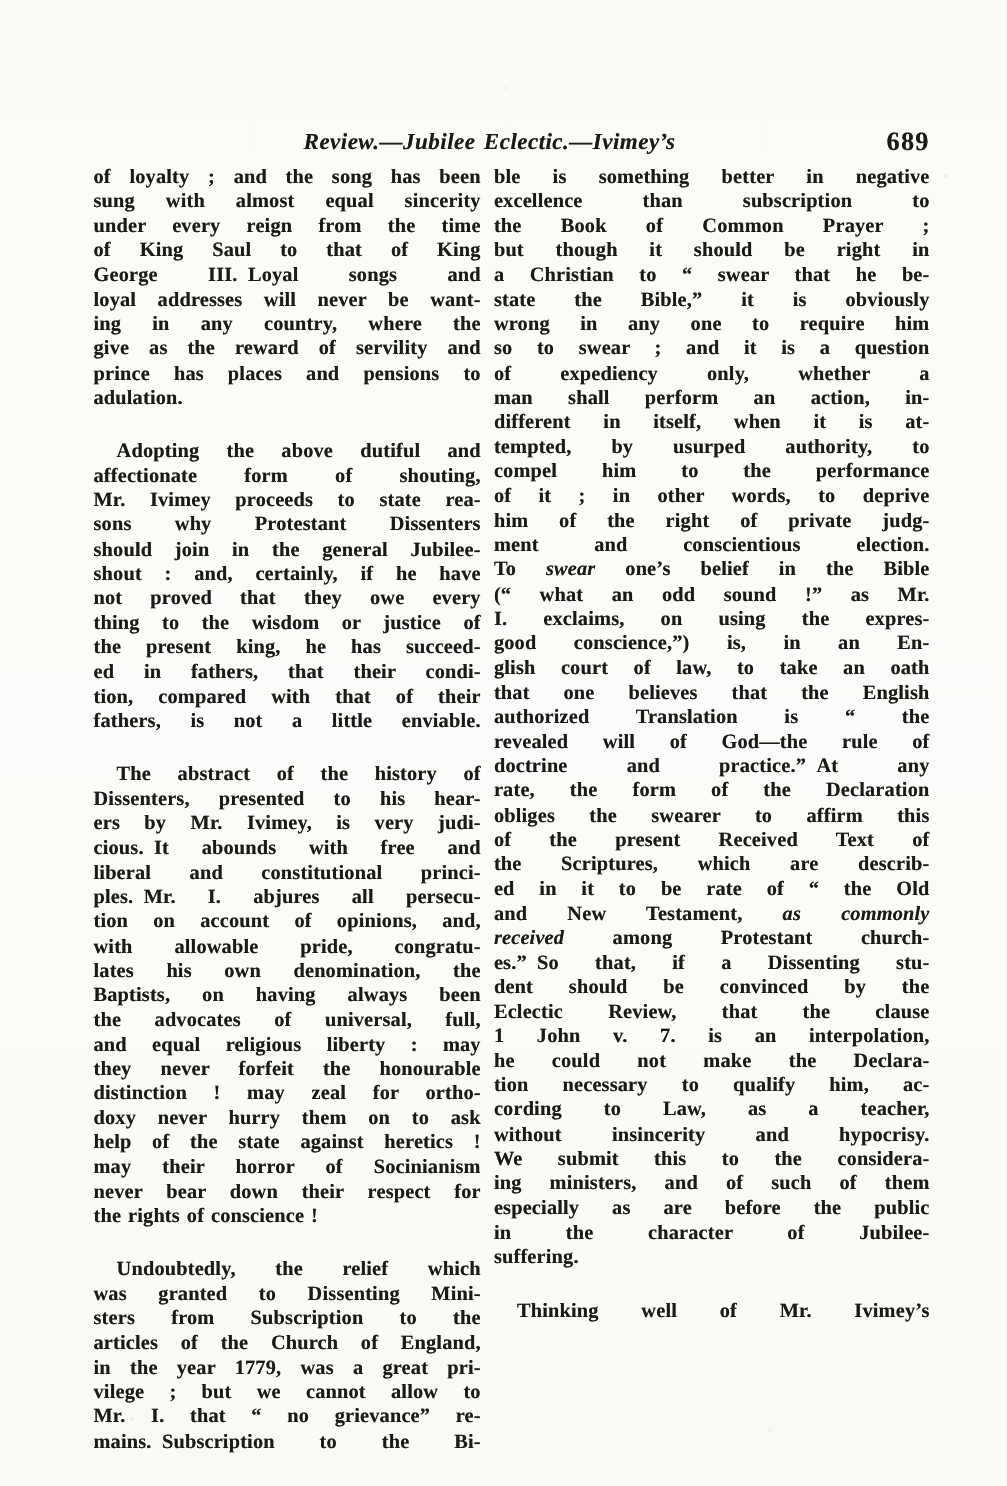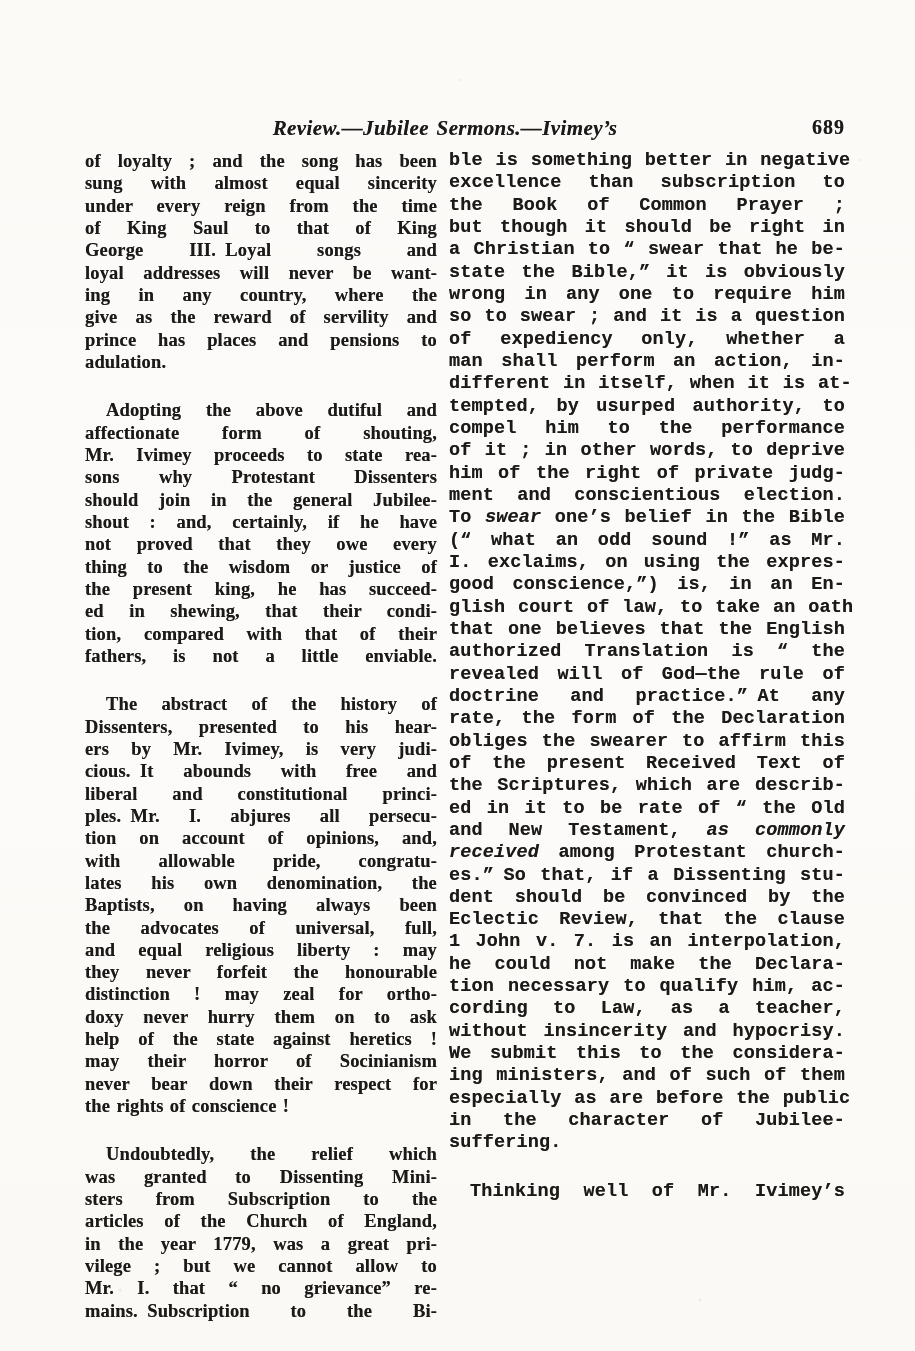--- a/index.html
+++ b/index.html
@@ -30,26 +30,26 @@
   .running-title{
     position:absolute;left:85px;width:720px;
     text-align:center;
     font-style:italic;font-weight:bold;
     font-size:21px;letter-spacing:0.4px;
     word-spacing:2px;
     text-shadow:0 0 0.5px rgba(28,26,24,0.65);
   }
   .page-number{
     position:absolute;right:70px;top:0;
-    font-weight:bold;font-size:20px;letter-spacing:1px;
+    font-weight:bold;font-size:24px;letter-spacing:1px;
     text-shadow:0 0 0.5px rgba(28,26,24,0.65);
   }
   .column{position:absolute;top:150px;}
   .col-left{left:85px;width:352px;}
-  .col-right{left:449px;width:396px;font-family:Liberation Mono, monospace;}
+  .col-right{left:449px;width:396px;}
   .line{
     font-size:18.5px;
     font-weight:bold;
     line-height:22.34px;height:22.34px;
     text-align:justify;
     text-align-last:justify;
     letter-spacing:0.15px;
     word-spacing:1.5px;
     text-shadow:0 0 0.5px rgba(28,26,24,0.6);
     overflow:visible;
@@ -57,21 +57,21 @@
   }
   .line.short{text-align-last:left;}
   .line.indent{text-indent:21px;margin-top:26px;}
   .line i{font-style:italic;}
 </style>
 </head>
 <body>
 
 <div class="page">
   <div class="header">
-    <div class="running-title">Review.—Jubilee Sermons.—Ivimey’s</div>
+    <div class="running-title">Review.—Jubilee Eclectic.—Ivimey’s</div>
     <div class="page-number">689</div>
   </div>
 
   <div class="column col-left" id="col-left">
       <div class="line">of loyalty ; and the song has been</div>
       <div class="line">sung with almost equal sincerity</div>
       <div class="line">under every reign from the time</div>
       <div class="line">of King Saul to that of King</div>
       <div class="line">George III. Loyal songs and</div>
       <div class="line">loyal addresses will never be want-</div>
@@ -81,21 +81,21 @@
       <div class="line short">adulation.</div>
       <div class="line indent">Adopting the above dutiful and</div>
       <div class="line">affectionate form of shouting,</div>
       <div class="line">Mr. Ivimey proceeds to state rea-</div>
       <div class="line">sons why Protestant Dissenters</div>
       <div class="line">should join in the general Jubilee-</div>
       <div class="line">shout : and, certainly, if he have</div>
       <div class="line">not proved that they owe every</div>
       <div class="line">thing to the wisdom or justice of</div>
       <div class="line">the present king, he has succeed-</div>
-      <div class="line">ed in shewing, that their condi-</div>
+      <div class="line">ed in fathers, that their condi-</div>
       <div class="line">tion, compared with that of their</div>
       <div class="line">fathers, is not a little enviable.</div>
       <div class="line indent">The abstract of the history of</div>
       <div class="line">Dissenters, presented to his hear-</div>
       <div class="line">ers by Mr. Ivimey, is very judi-</div>
       <div class="line">cious. It abounds with free and</div>
       <div class="line">liberal and constitutional princi-</div>
       <div class="line">ples. Mr. I. abjures all persecu-</div>
       <div class="line">tion on account of opinions, and,</div>
       <div class="line">with allowable pride, congratu-</div>

